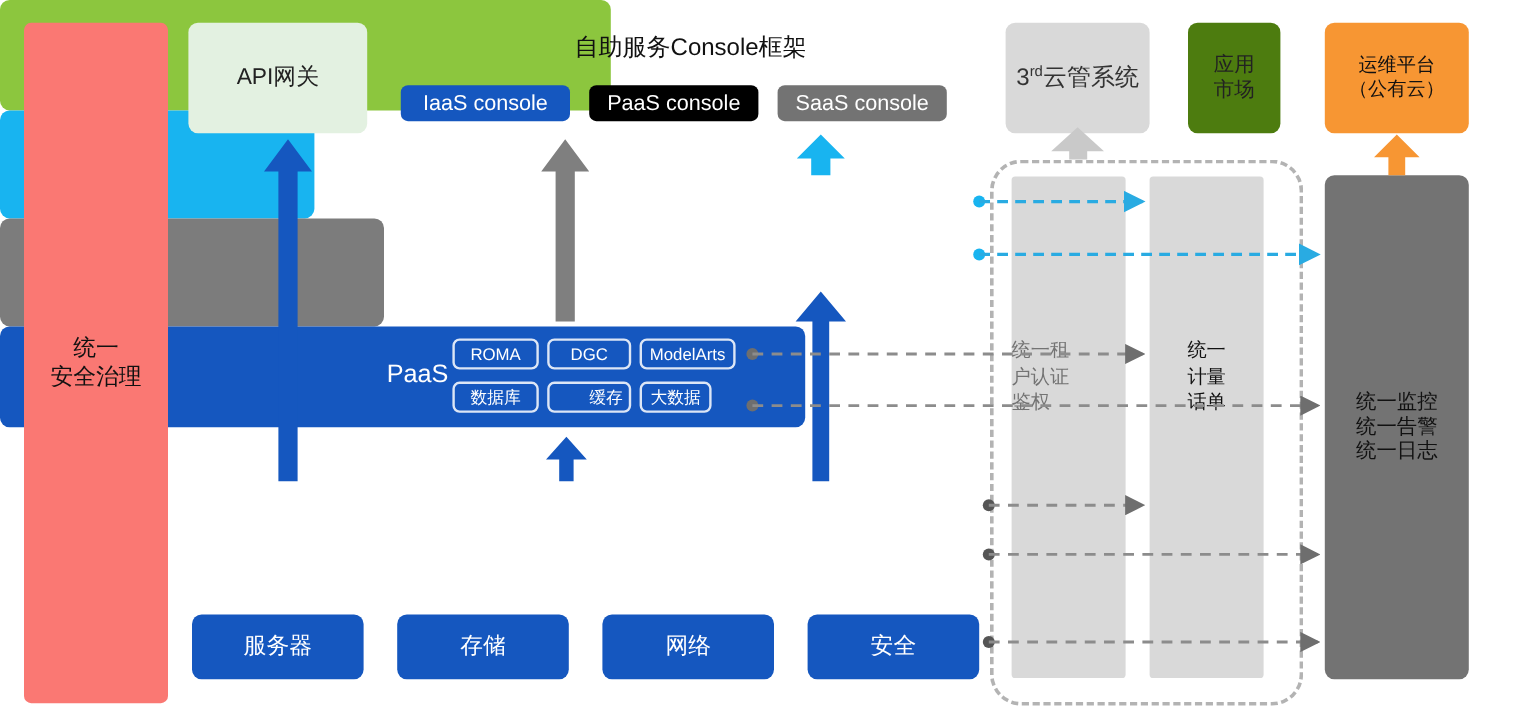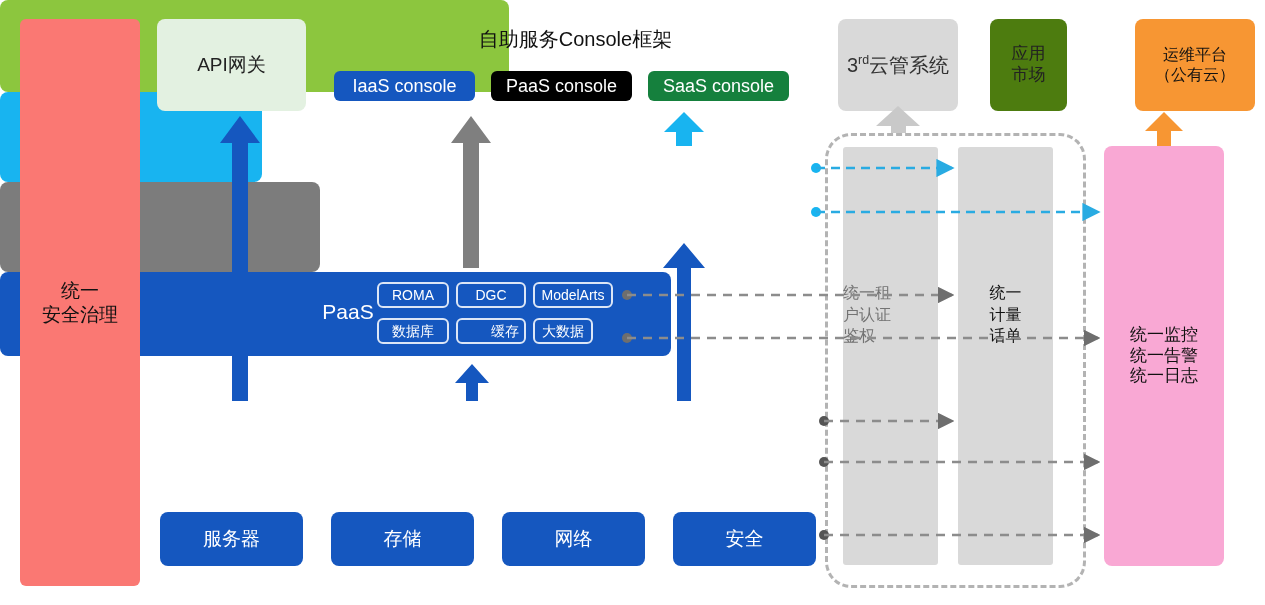--- a/index.html
+++ b/index.html
@@ -17,29 +17,29 @@
 
   
   #apigw{left:157px;top:19px;width:149px;height:92px;background:#e3f1e1;font-size:19px;color:#222;}
 
   
   #console{left:321px;top:19px;width:509px;height:92px;background:#8cc63e;border-radius:8px;}
   #consoleTitle{position:absolute;left:321px;top:26px;width:509px;text-align:center;
        font-size:20px;color:#111;}
   #cIaaS{left:334px;top:71px;width:141px;height:30px;background:#1557bf;color:#fff;font-size:18px;}
   #cPaaS{left:491px;top:71px;width:141px;height:30px;background:#000000;color:#fff;font-size:18px;}
-  #cSaaS{left:648px;top:71px;width:141px;height:30px;background:#15803d;color:#fff;font-size:18px;}
+  #cSaaS{left:648px;top:71px;width:141px;height:30px;background:#737373;color:#fff;font-size:18px;}
 
   
   #third{left:838px;top:19px;width:120px;height:92px;background:#d9d9d9;font-size:20px;color:#333;}
   #appmkt{left:990px;top:19px;width:77px;height:92px;background:#4d7c0f;font-size:17px;color:#222;}
 
   
-  #ops{left:1104px;top:19px;width:120px;height:92px;background:#f79633;font-size:16px;color:#111;margin-left:31px;}
-  #opsbar{left:1104px;top:146px;width:120px;height:420px;background:#f9a8d4;border-radius:8px;
+  #ops{left:1104px;top:19px;width:120px;height:92px;background:#f79633;font-size:16px;color:#111;}
+  #opsbar{left:1104px;top:146px;width:120px;height:420px;background:#737373;border-radius:8px;
        font-size:17px;color:#111;}
 
   
   #saas{left:553px;top:146px;width:262px;height:90px;background:#18b4f0;border-radius:8px;}
   #saasLbl{position:absolute;left:563px;top:178px;width:72px;text-align:center;font-size:21px;color:#fff;}
   .saasPill{border:2px solid rgba(255,255,255,.9);background:transparent;color:#fff;font-size:16px;}
   #sp0{left:640px;top:160px;width:76px;height:28px;}
   #sp1{left:724px;top:160px;width:76px;height:28px;}
   #sp2{left:640px;top:196px;width:76px;height:28px;}
   #sp3{left:724px;top:196px;width:76px;height:28px;}

